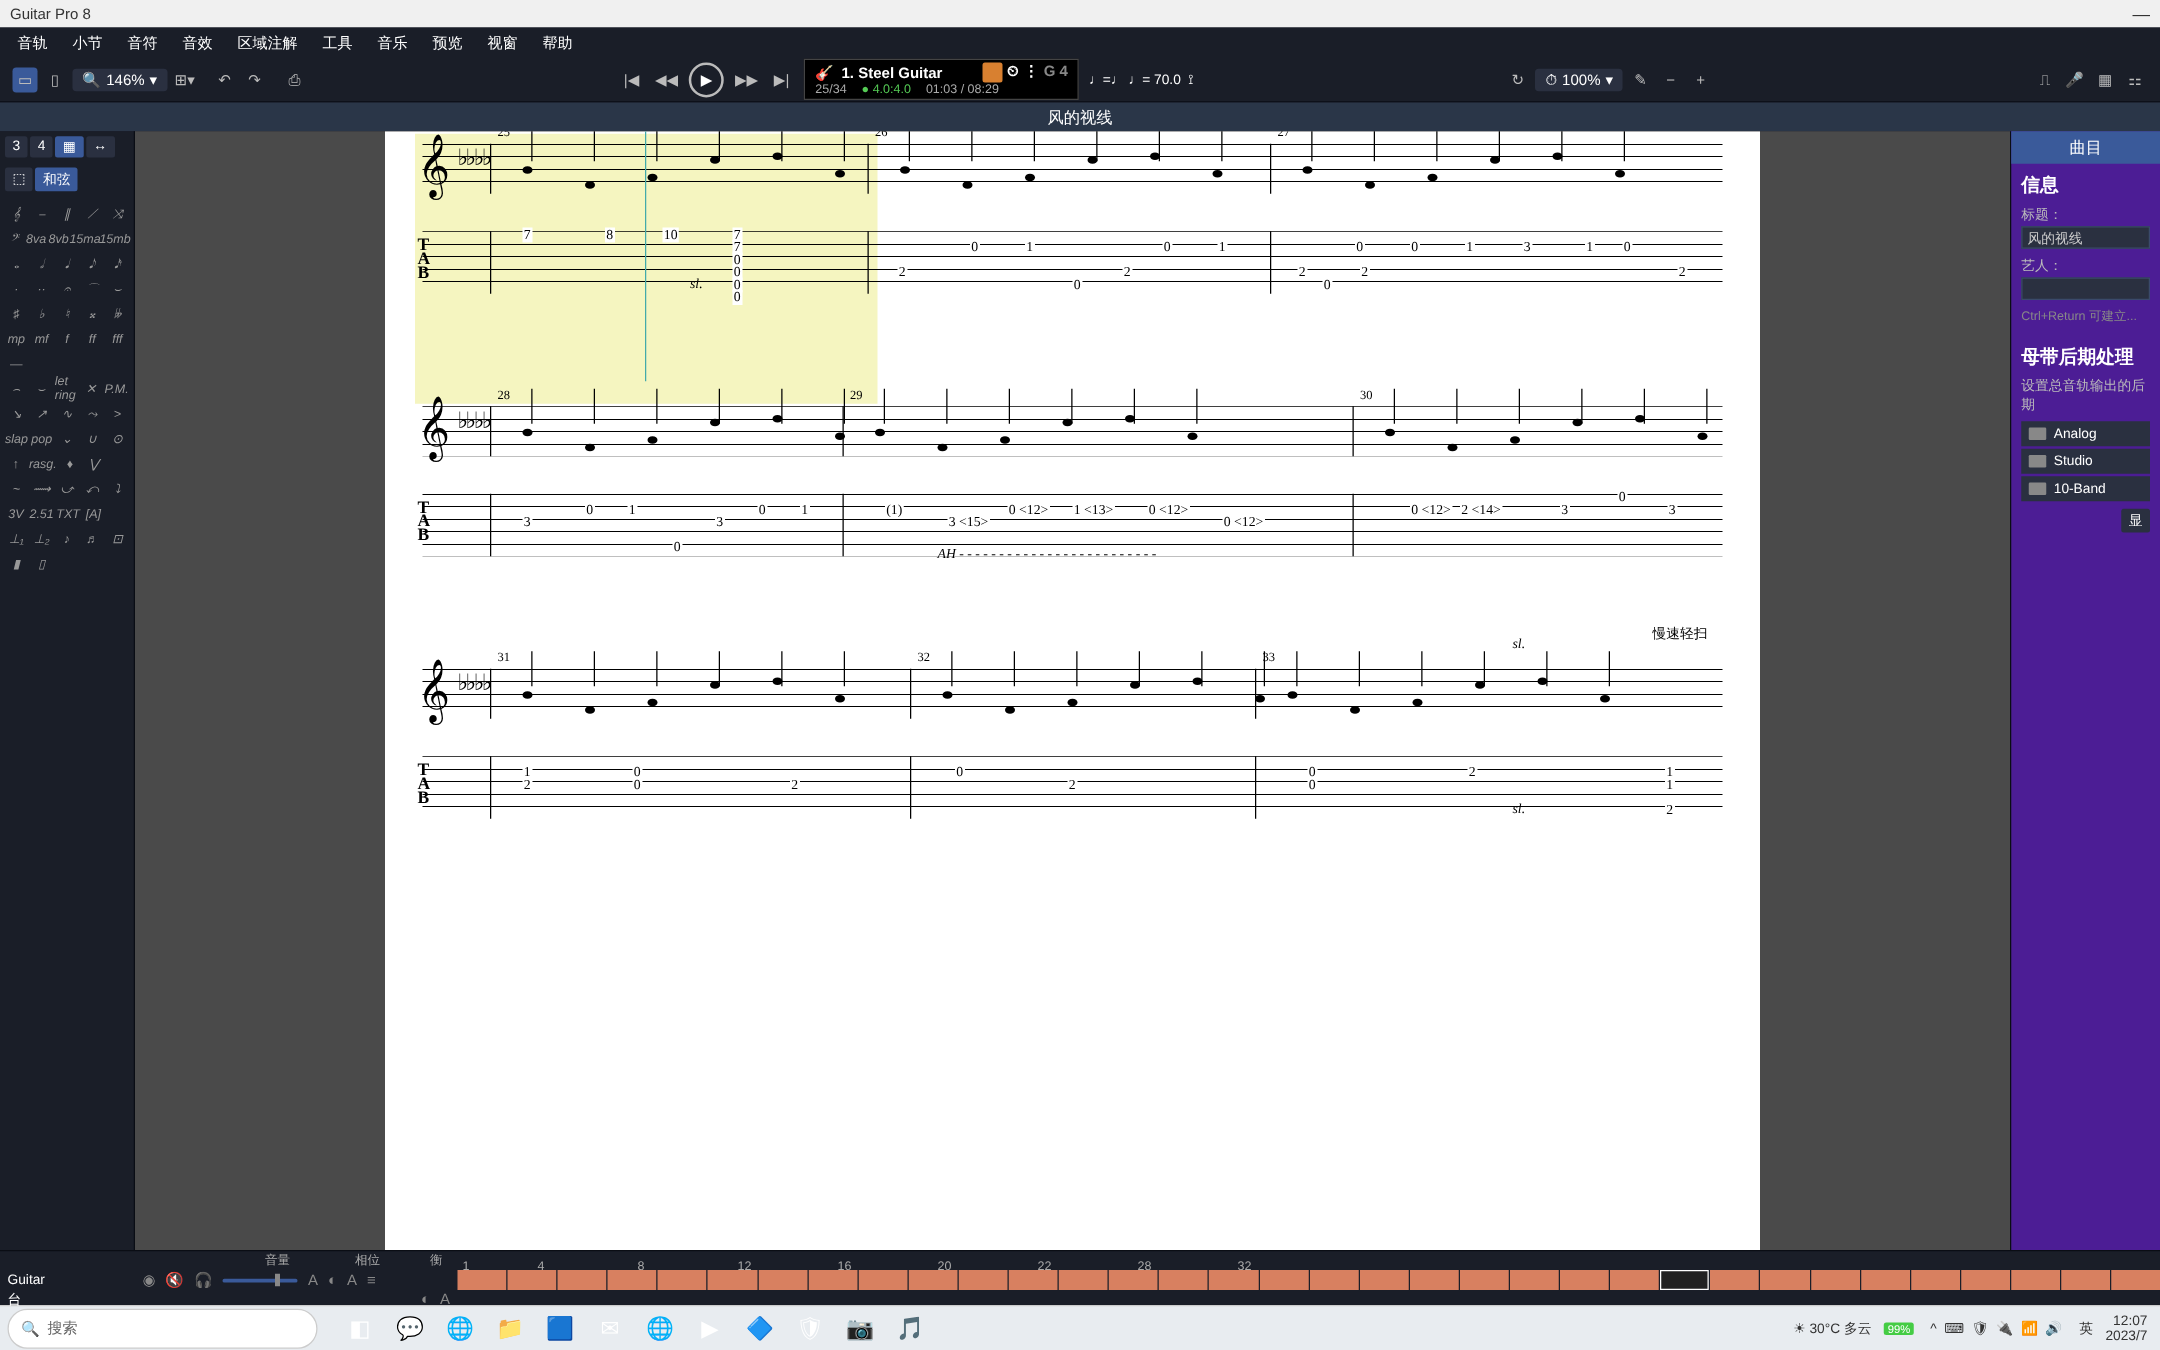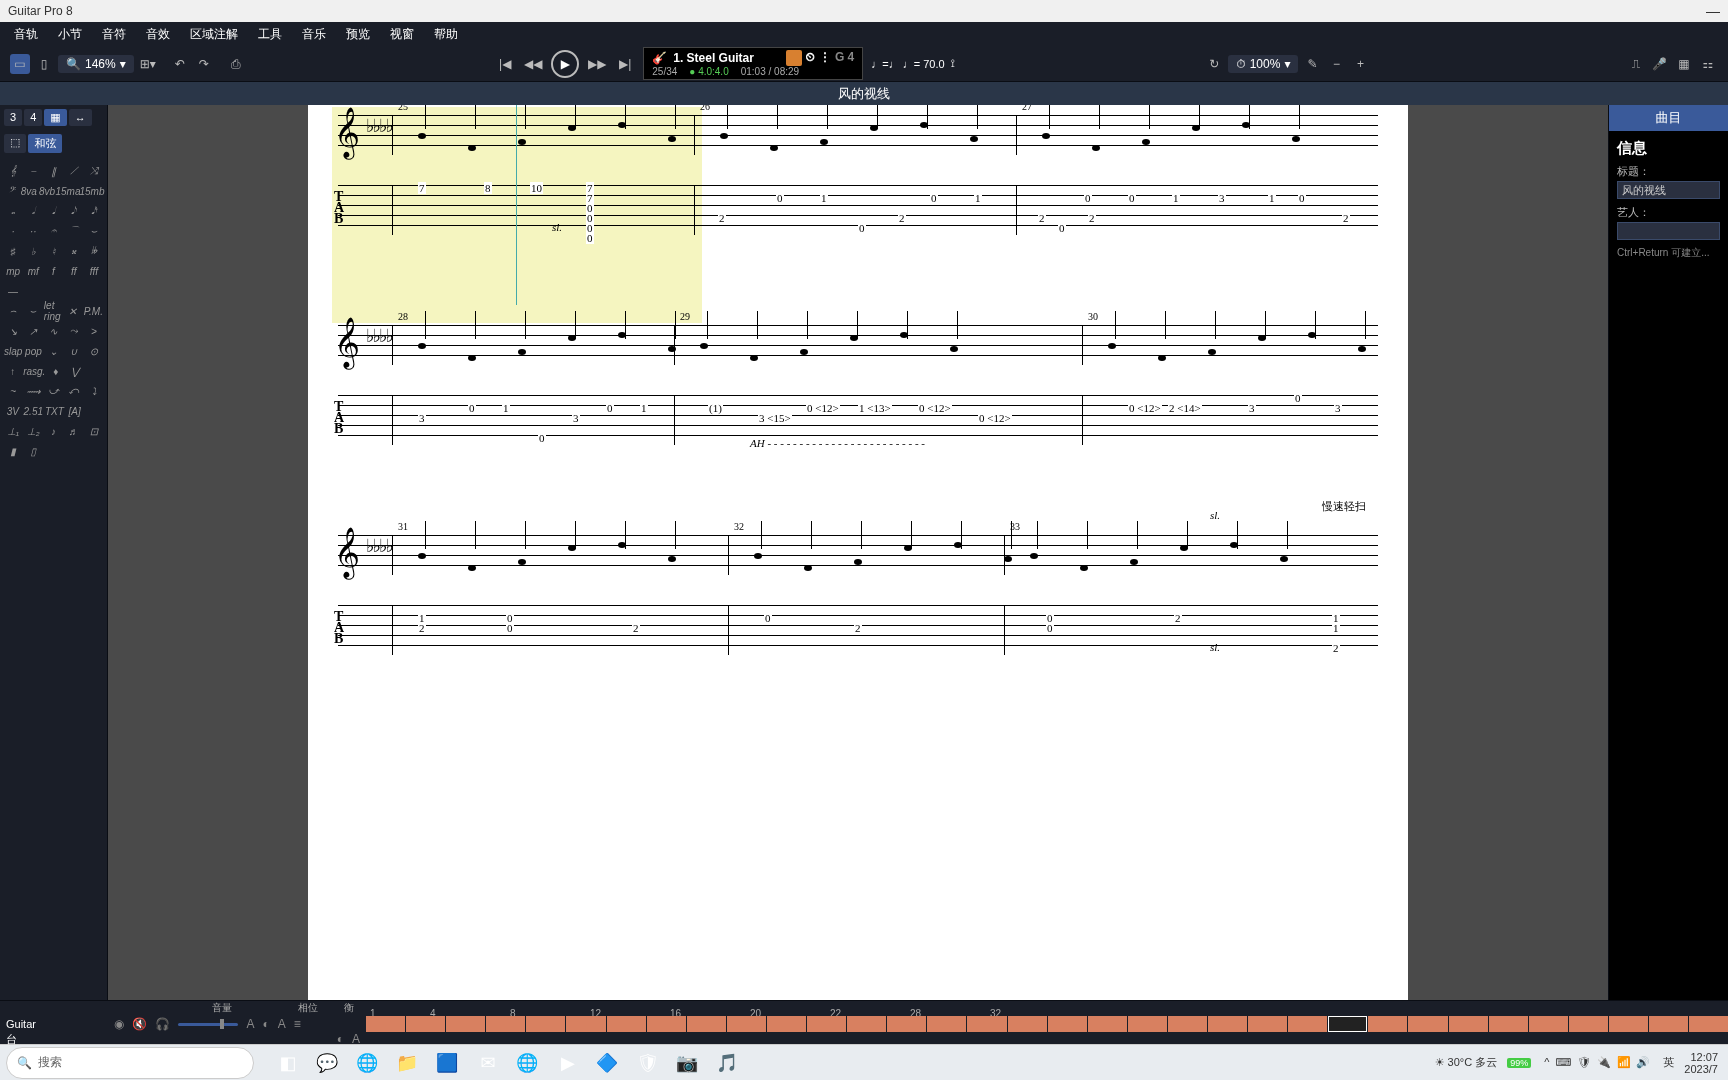--- a/index.html
+++ b/index.html
@@ -50,21 +50,21 @@
 .tab-label { position: absolute; left: -4px; top: 6px; font-size: 14px; font-weight: bold; font-family: serif; line-height: 11px; z-index: 2; }
 .bar-num { position: absolute; font-size: 10px; font-family: serif; top: -14px; z-index: 2; }
 .fret { position: absolute; font-size: 11px; font-family: serif; background: #fff; padding: 0 1px; z-index: 2; }
 .note-stem { position: absolute; width: 1px; background: #000; z-index: 2; }
 .note-head { position: absolute; width: 8px; height: 6px; background: #000; border-radius: 50%; z-index: 2; }
 .barline { position: absolute; width: 1px; background: #000; top: 0; bottom: 0; z-index: 2; }
 .annotation { position: absolute; font-size: 11px; font-style: italic; font-family: serif; z-index: 2; }
 .annotation.cn { font-style: normal; font-family: "Microsoft YaHei"; }
 .playhead { position: absolute; width: 1px; background: #4aa; top: -10px; height: 200px; z-index: 3; }
 
-.right-panel { width: 120px; background: #000000; border-left: 1px solid #0a0d14; display: flex; flex-direction: column; }
+.right-panel { width: 120px; background: #4c1d95; border-left: 1px solid #0a0d14; display: flex; flex-direction: column; }
 .rp-tab { background: #3a5a9a; text-align: center; padding: 4px; font-size: 13px; }
 .rp-section { padding: 8px; }
 .rp-heading { font-size: 15px; font-weight: bold; margin-bottom: 6px; }
 .rp-label { font-size: 11px; color: #bbb; margin-bottom: 2px; }
 .rp-input { background: #2a3040; border: 1px solid #3a4a6a; padding: 2px 4px; width: 100%; color: #ccc; font-size: 11px; margin-bottom: 6px; }
 .rp-hint { font-size: 10px; color: #888; }
 .rp-toggle { display: flex; justify-content: space-between; align-items: center; font-size: 11px; }
 .rp-toggle .dot { width: 10px; height: 10px; border-radius: 50%; background: #fff; }
 .rp-preset { background: #2a3040; padding: 4px 6px; margin-bottom: 2px; display: flex; align-items: center; gap: 6px; font-size: 11px; cursor: pointer; }
 .rp-preset-icon { width: 14px; height: 10px; background: #888; border-radius: 1px; }
@@ -548,27 +548,44 @@
   <div class="right-panel">
     <div class="rp-tab">曲目</div>
     <div class="rp-section">
       <div class="rp-heading">信息</div>
       <div class="rp-label">标题：</div>
       <input class="rp-input" value="风的视线" style="">
       <div class="rp-label">艺人：</div>
       <input class="rp-input" value="" style="">
       <div class="rp-hint">Ctrl+Return 可建立...</div>
     </div>
+    <div class="rp-section">
+      <div class="rp-heading">母带后期处理</div>
+      <div class="rp-label" style="margin-bottom:6px">设置总音轨输出的后期</div>
+      <div class="rp-preset">
+          <span class="rp-preset-icon"></span>
+          <span>Analog</span>
+        </div>
+      <div class="rp-preset">
+          <span class="rp-preset-icon"></span>
+          <span>Studio</span>
+        </div>
+      <div class="rp-preset">
+          <span class="rp-preset-icon"></span>
+          <span>10-Band</span>
+        </div>
+      <div class="rp-show-btn" style="float:right">显</div>
+    </div>
   </div>
 </div>
 
 <div class="bottom-timeline">
   <div class="timeline-ruler">
     <span style="left:212px">音量</span>
-    <span style="left:298px">相位</span>
+    <span style="left:284px">相位</span>
     <span style="left:344px">衡</span>
     <div id="ticks">
         <span style="left: 370px;">1</span>
         <span style="left: 430px;">4</span>
         <span style="left: 510px;">8</span>
         <span style="left: 590px;">12</span>
         <span style="left: 670px;">16</span>
         <span style="left: 750px;">20</span>
         <span style="left: 830px;">22</span>
         <span style="left: 910px;">28</span>

